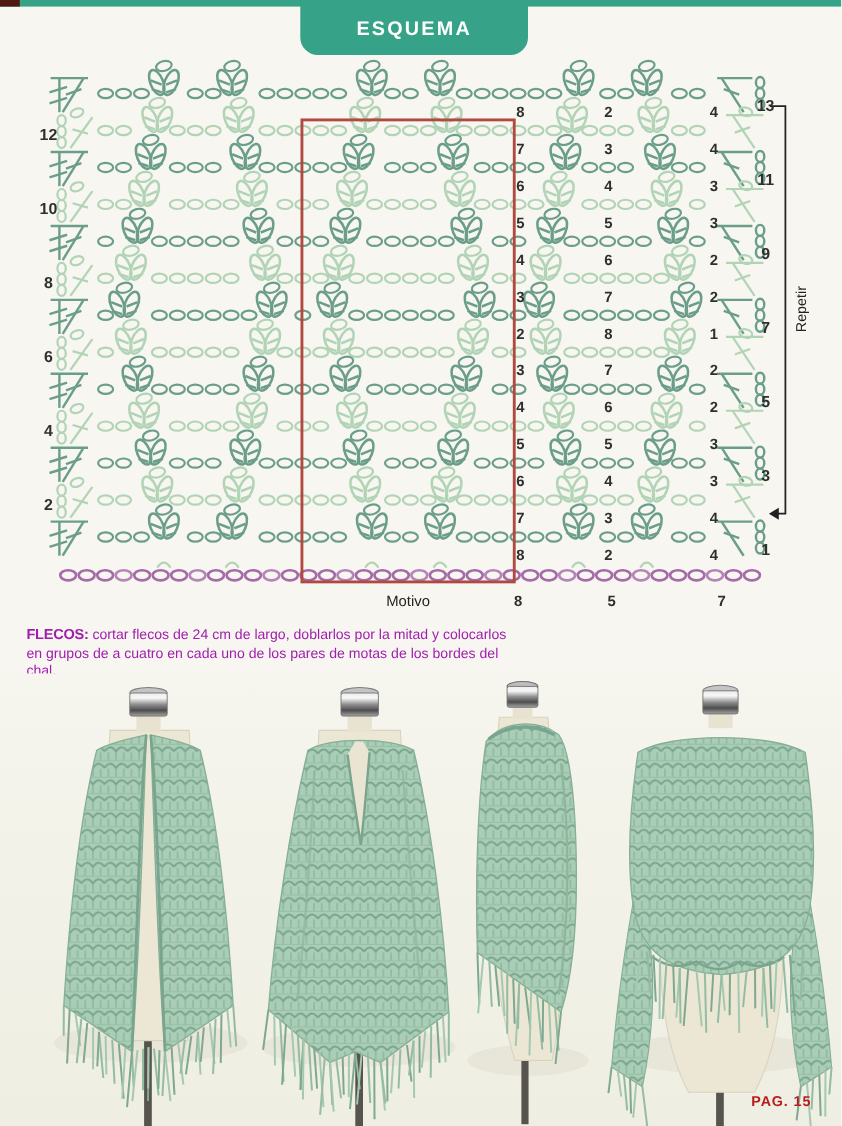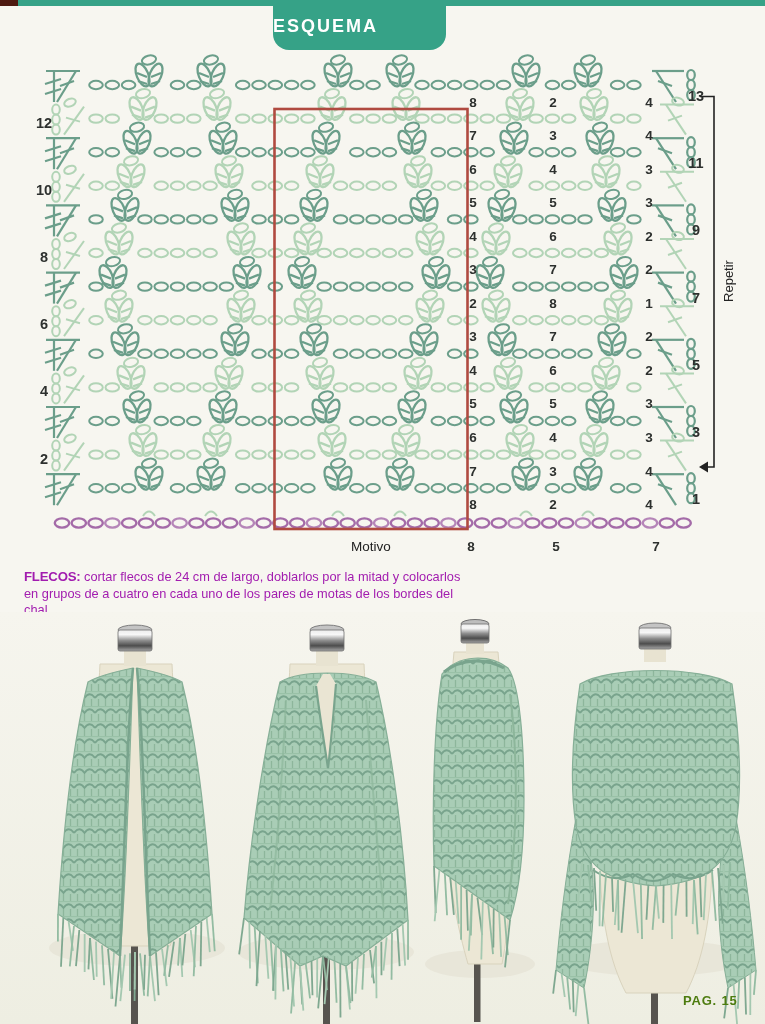--- a/index.html
+++ b/index.html
@@ -1,33 +1,33 @@
 <!DOCTYPE html>
 <html><head>
 <meta charset="utf-8">
 <style>
   html,body{margin:0;padding:0;}
   #page{position:relative;width:765px;height:1024px;background:#f7f6f0;overflow:hidden;
         font-family:"Liberation Sans", sans-serif;}
   
   #top-strip{position:absolute;left:0;top:0;width:765px;height:6px;background:#36a287;}
   #top-strip-dark{position:absolute;left:0;top:0;width:18px;height:6px;background:#4e1a10;}
-  #header-tab{position:absolute;left:273px;top:0;width:173px;height:50px;background:#36a287;
-              border-radius:0 0 16px 16px;display:flex;align-items:center;}
+  #header-tab{position:absolute;left:273px;top:0;width:207px;height:50px;background:#36a287;
+              border-radius:0 0 16px 16px;display:flex;align-items:center;justify-content:center;}
   #header-tab span{color:#ffffff;font-weight:bold;font-size:18px;letter-spacing:2px;padding-top:2px;}
   
   #chart-svg{position:absolute;left:0;top:0;width:765px;height:560px;}
   
   #fringe-note{position:absolute;left:24px;top:569px;width:448px;font-size:12.8px;line-height:16.5px;
                color:#a21caf;}
   #fringe-note b{font-size:13.2px;letter-spacing:-0.2px;}
   
   #photo-strip{position:absolute;left:0;top:612px;width:765px;height:412px;}
   #page-num{position:absolute;left:683px;top:993px;font-size:13px;font-weight:800;
-            color:#4d7c0f;letter-spacing:0.8px;}
+            color:#b91c1c;letter-spacing:0.8px;}
 </style>
 </head>
 <body>
 
 <div id="page">
 
   <div id="top-strip">
     <div id="top-strip-dark"></div>
   </div>
   <div id="header-tab">

